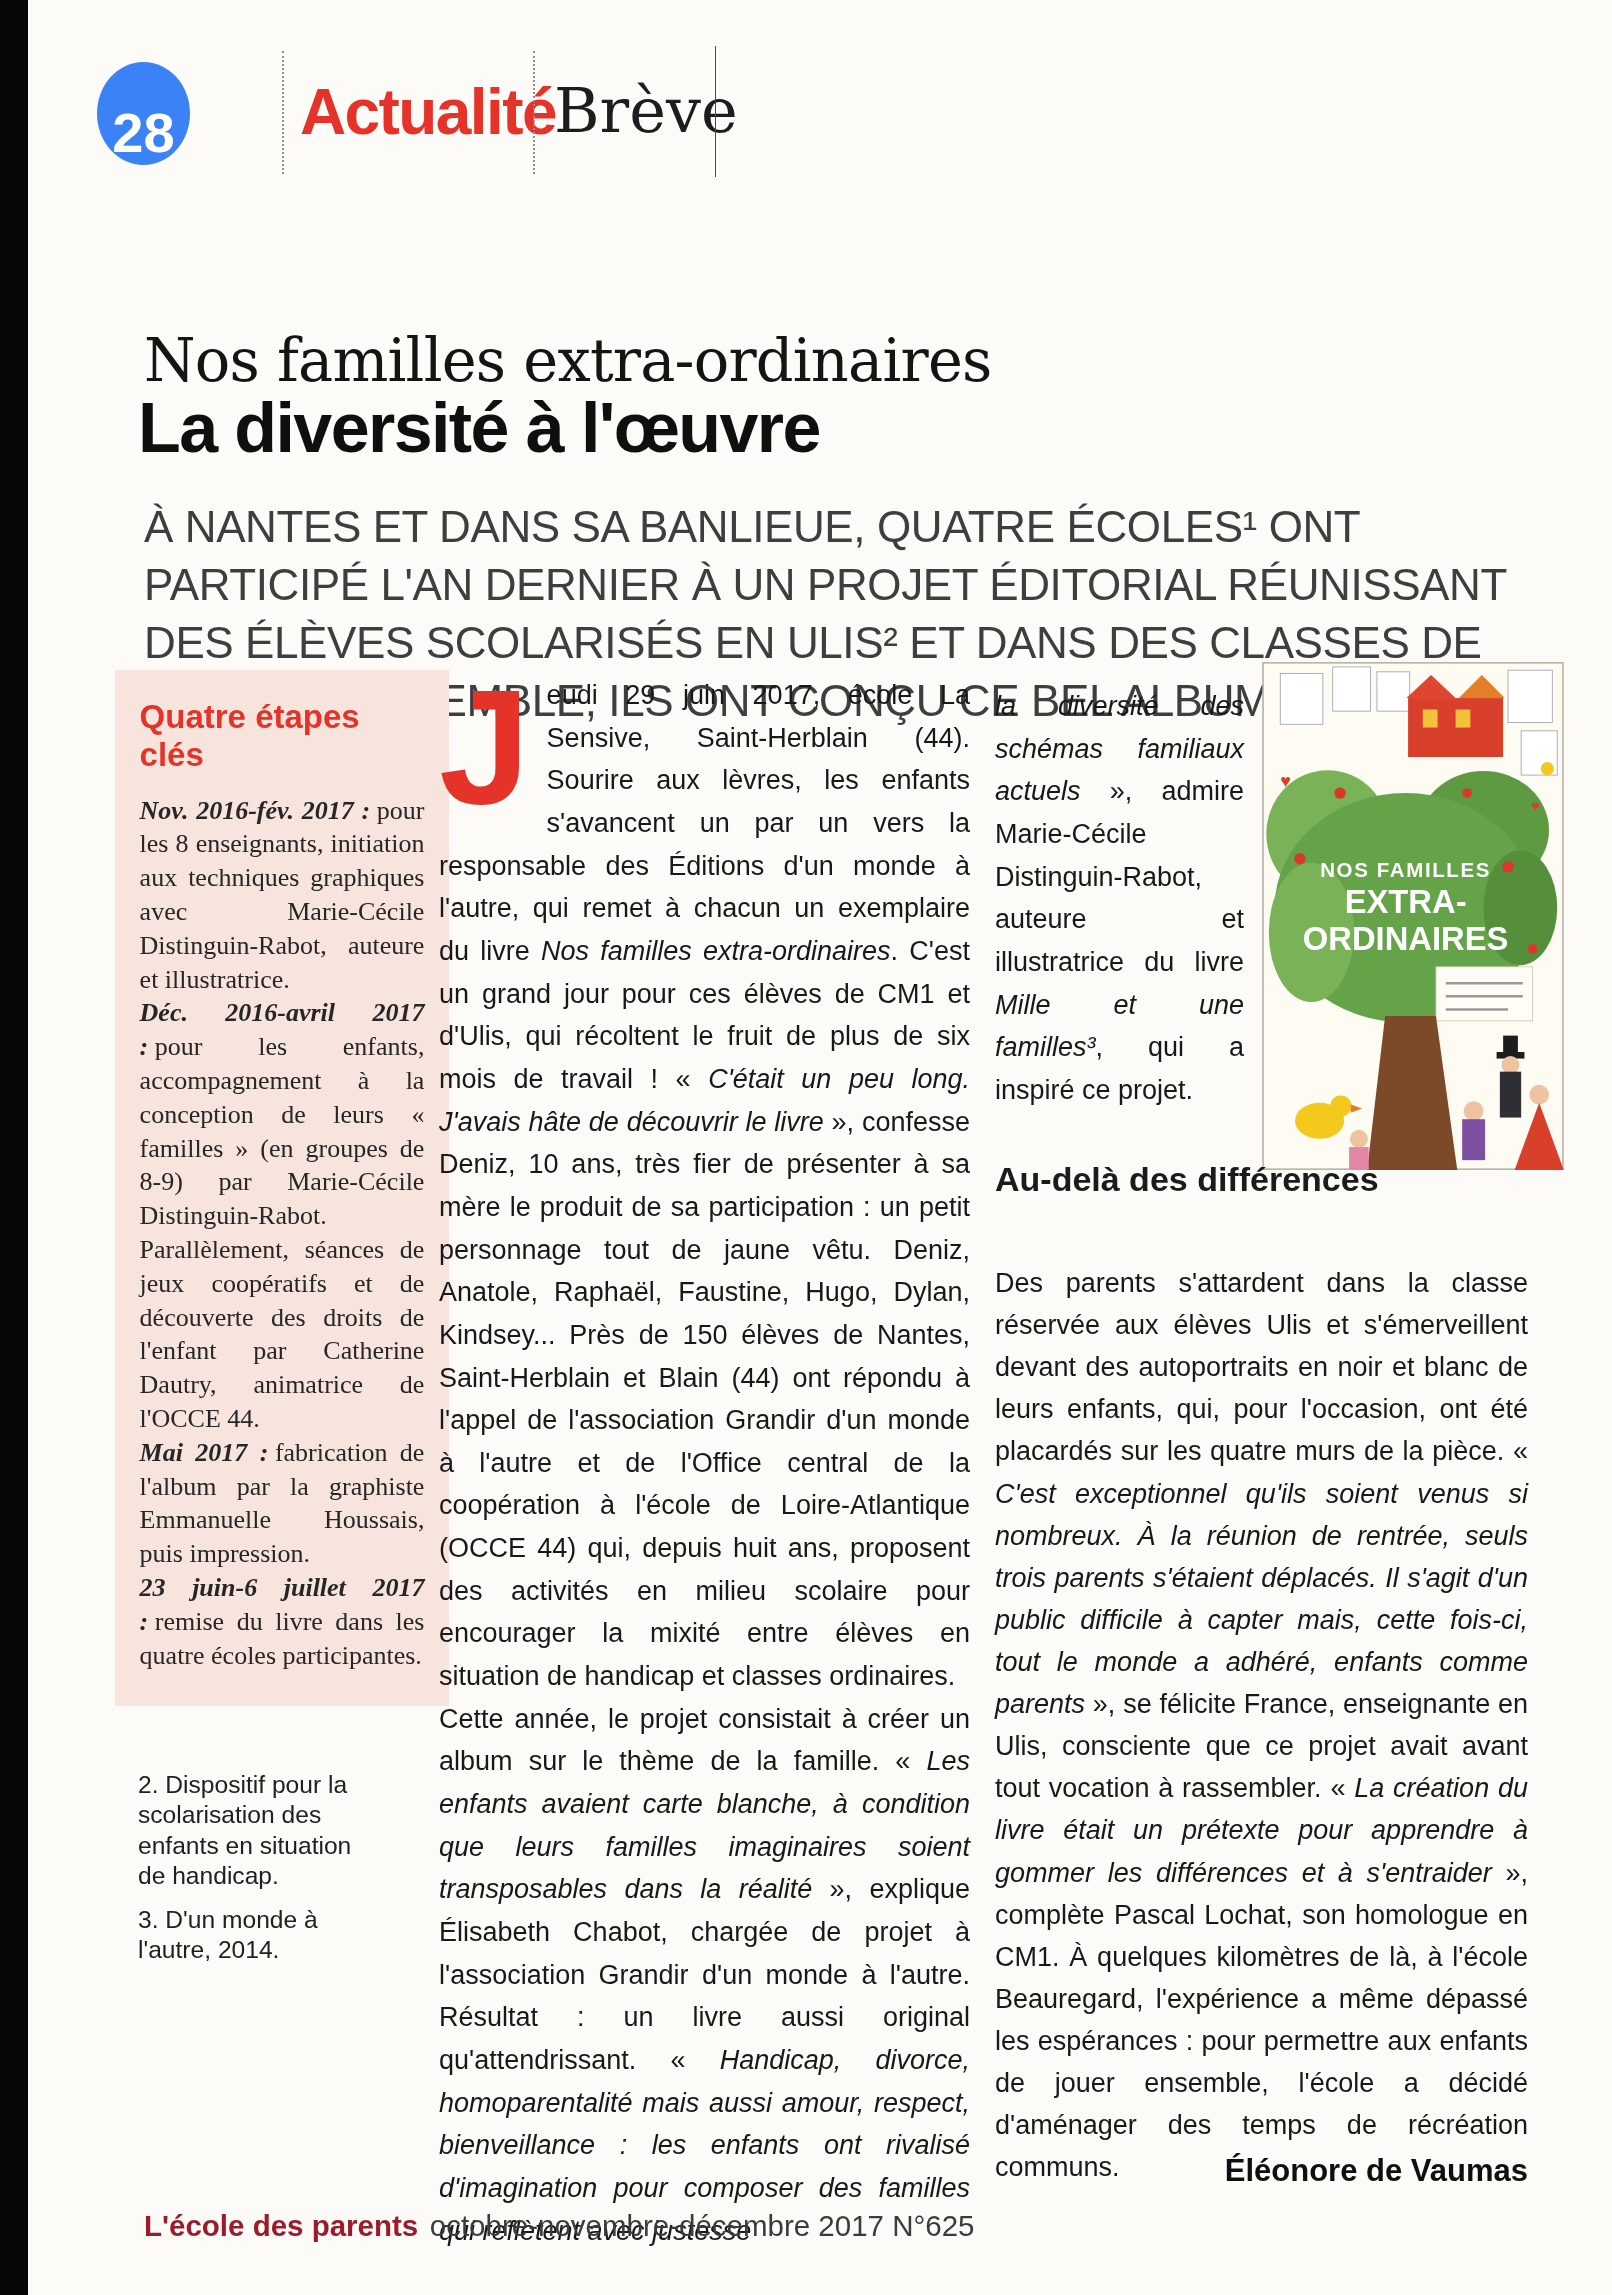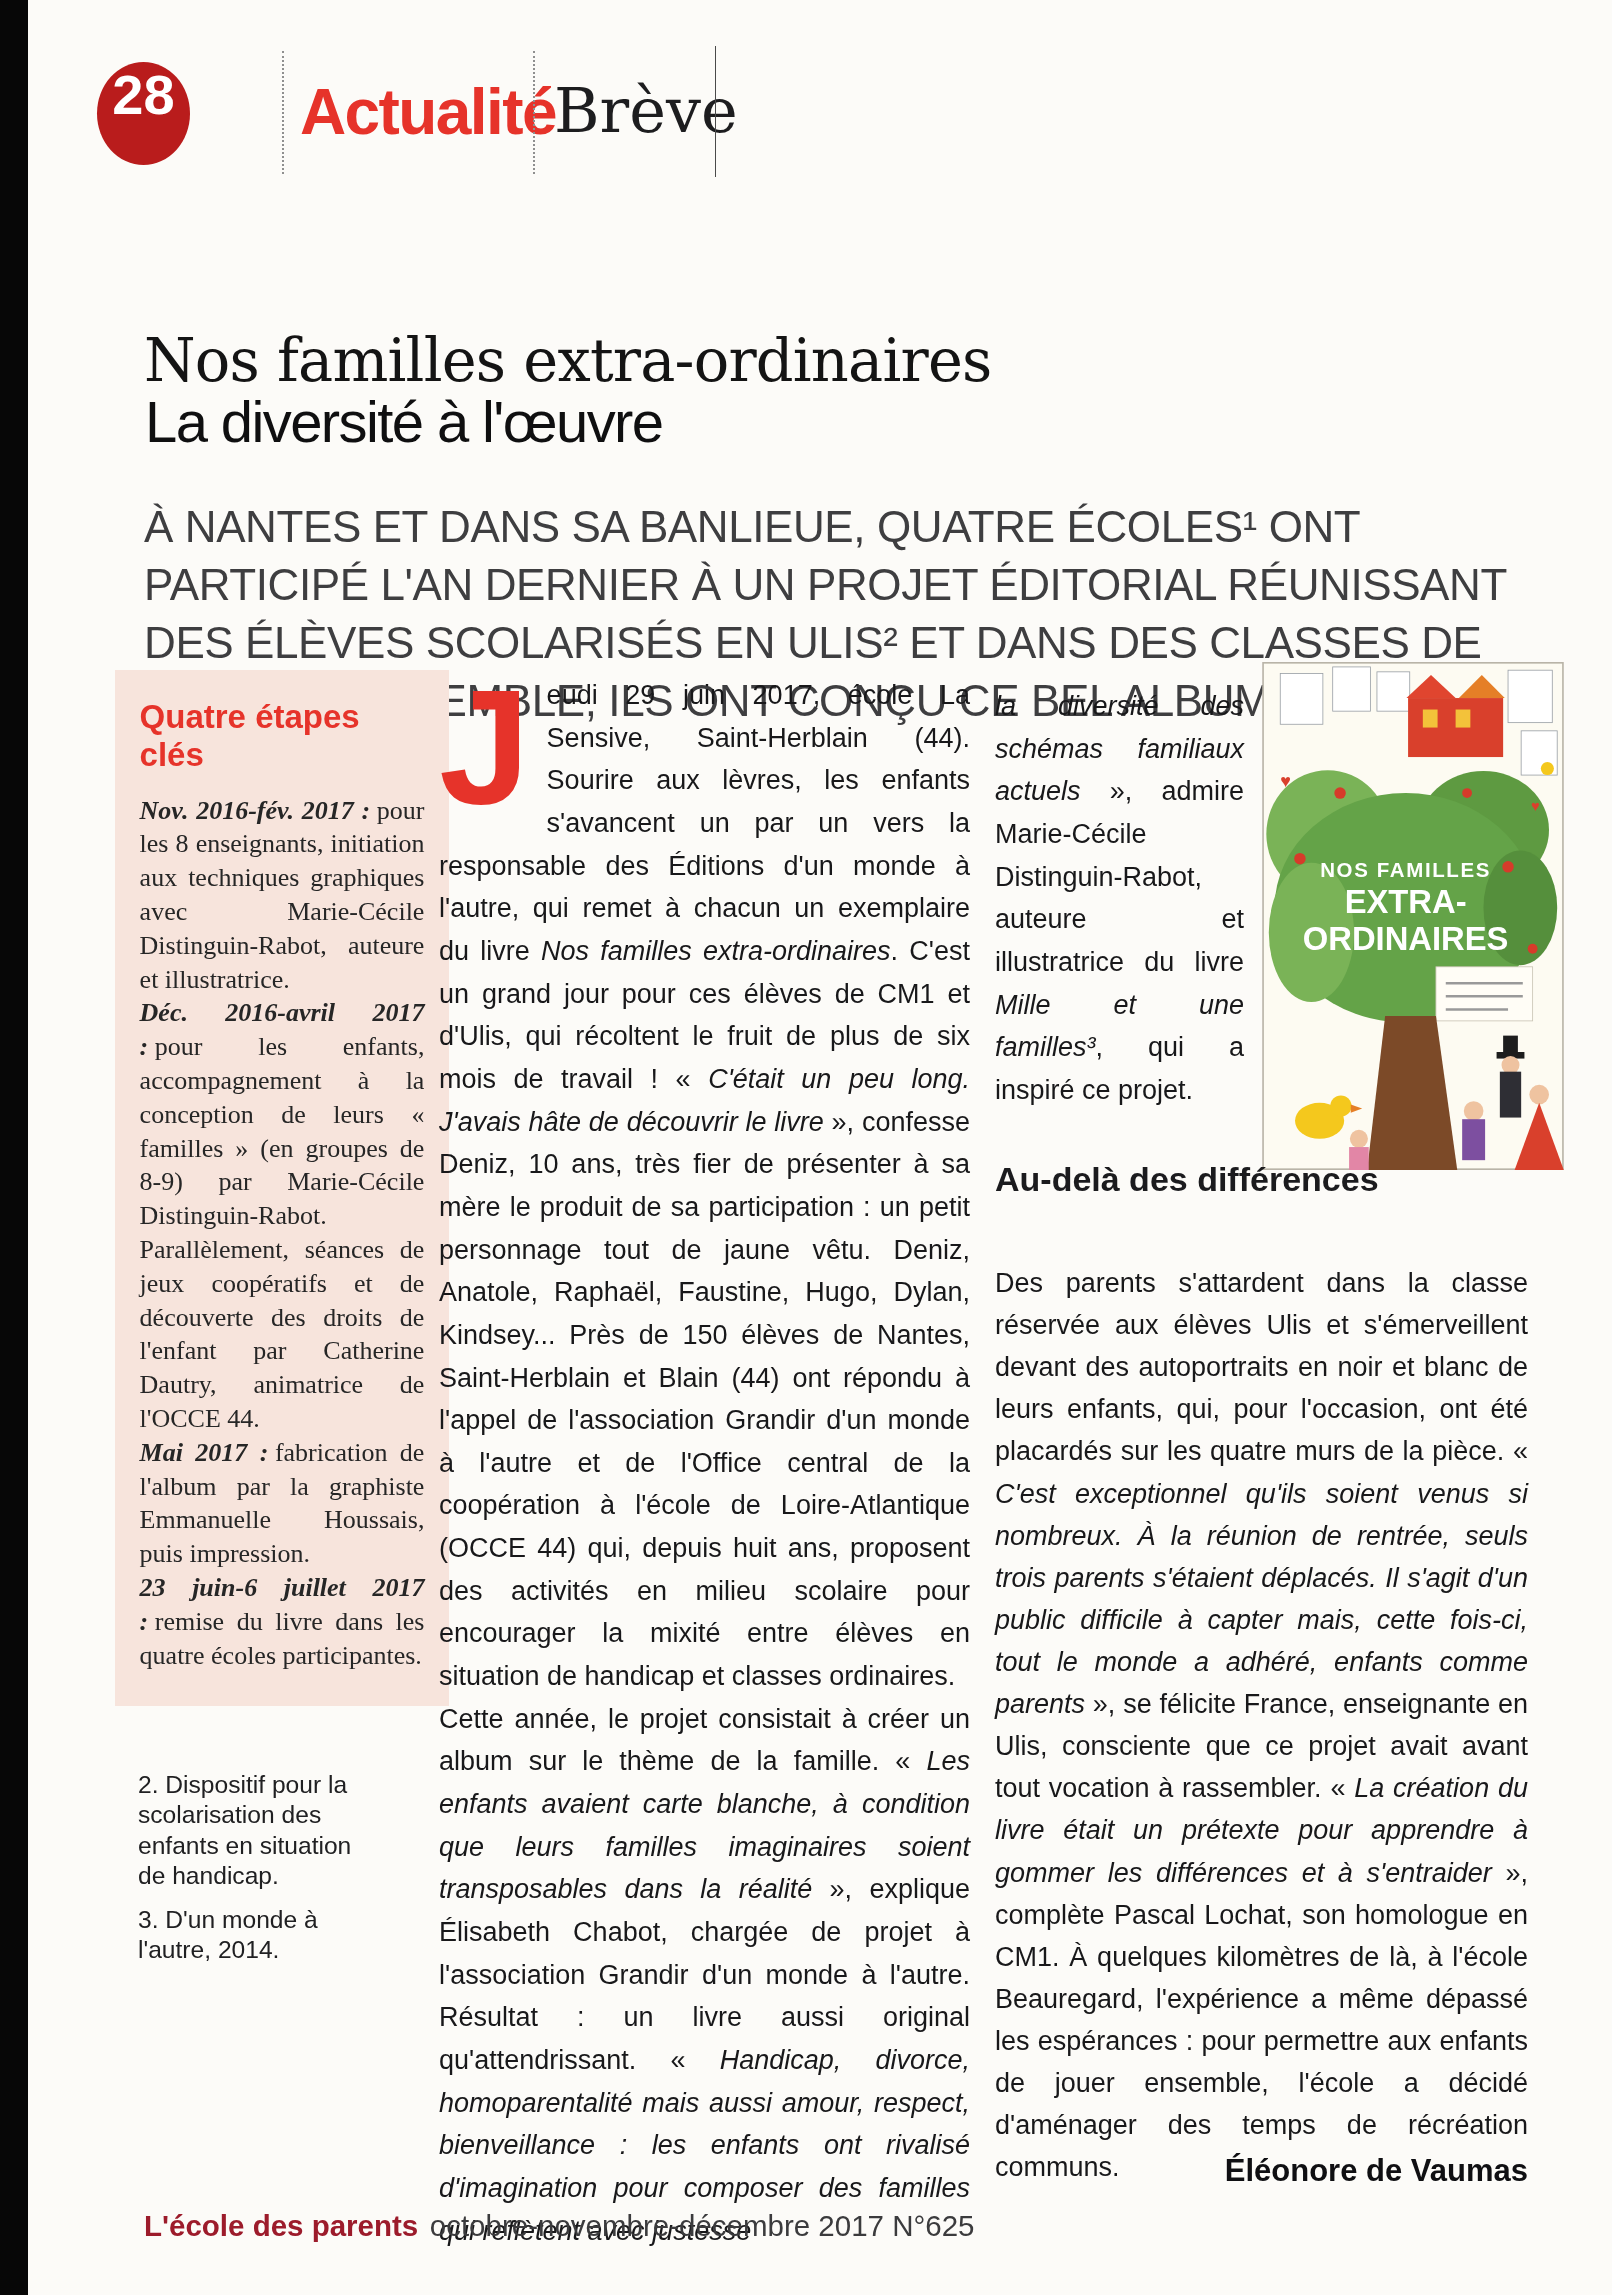--- a/index.html
+++ b/index.html
@@ -6,22 +6,22 @@
   .page {
     position:relative; width:1613px; height:2295px;
     background:#fcfbf8; overflow:hidden;
     font-family:"Liberation Sans", sans-serif; color:#1c1c1e;
   }
   .scan-strip { position:absolute; left:0; top:0; width:28px; height:100%; background:#070707; }
 
   
   .page-badge {
     position:absolute; left:97px; top:62px; width:93px; height:103px;
-    background:#b91c1c; border-radius:50%;
-    display:flex; align-items:flex-start; justify-content:center;
+    background:#3b82f6; border-radius:50%;
+    display:flex; align-items:flex-end; justify-content:center;
   }
   .page-badge span { color:#ffffff; font-size:56px; font-weight:bold; }
   .hdr-sep { position:absolute; top:51px; height:123px; width:0; }
   .hdr-sep.dotted { border-left:2.5px dotted #8f8f8f; }
   .hdr-sep.solid  { border-left:1.6px solid #4a4a4a; height:131px; top:46px; }
   .section-label {
     position:absolute; left:300px; top:75px;
     font-size:64px; font-weight:bold; color:#e6332a; letter-spacing:-1.6px;
   }
   .subsection-label {
@@ -29,22 +29,22 @@
     font-family:"DejaVu Serif", serif; font-size:62px; color:#1d1d1f;
   }
 
   
   .kicker {
     position:absolute; left:144px; top:326px; margin:0;
     font-family:"DejaVu Serif", serif; font-weight:normal;
     font-size:59px; color:#141414; letter-spacing:-0.8px;
   }
   .main-title {
-    position:absolute; left:145px; top:388px; margin:0;
-    font-size:58px; font-weight:normal; color:#0f0f10; letter-spacing:-1.6px;
+    position:absolute; left:138px; top:388px; margin:0;
+    font-size:70px; font-weight:bold; color:#0f0f10; letter-spacing:-1.6px;
   }
   .standfirst {
     position:absolute; left:144px; top:498px; width:1426px; margin:0;
     font-size:44px; line-height:1.32; letter-spacing:-0.4px; color:#3e3e40;
   }
 
   
   .sidebar-box {
     position:absolute; left:115px; top:670px; width:334px;
     background:#f7e4dc; padding:28px 24.6px 34px 24.6px; box-sizing:border-box;

